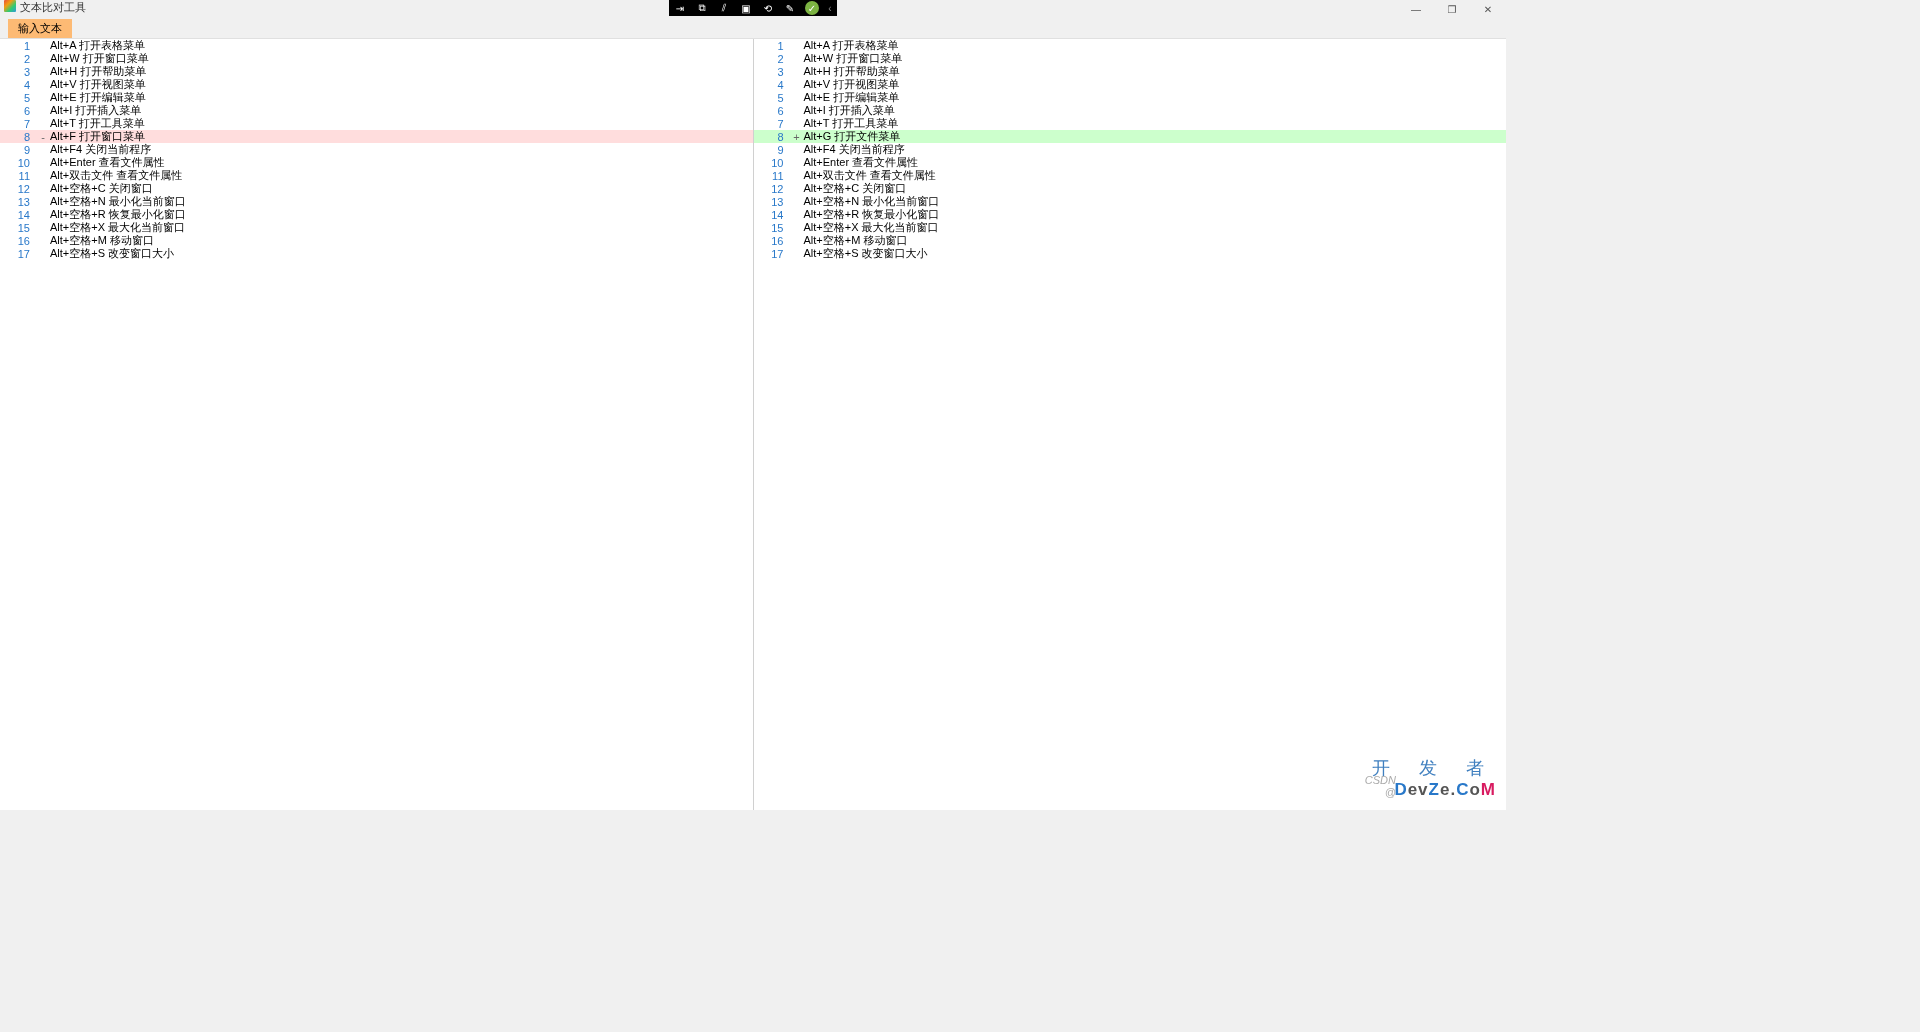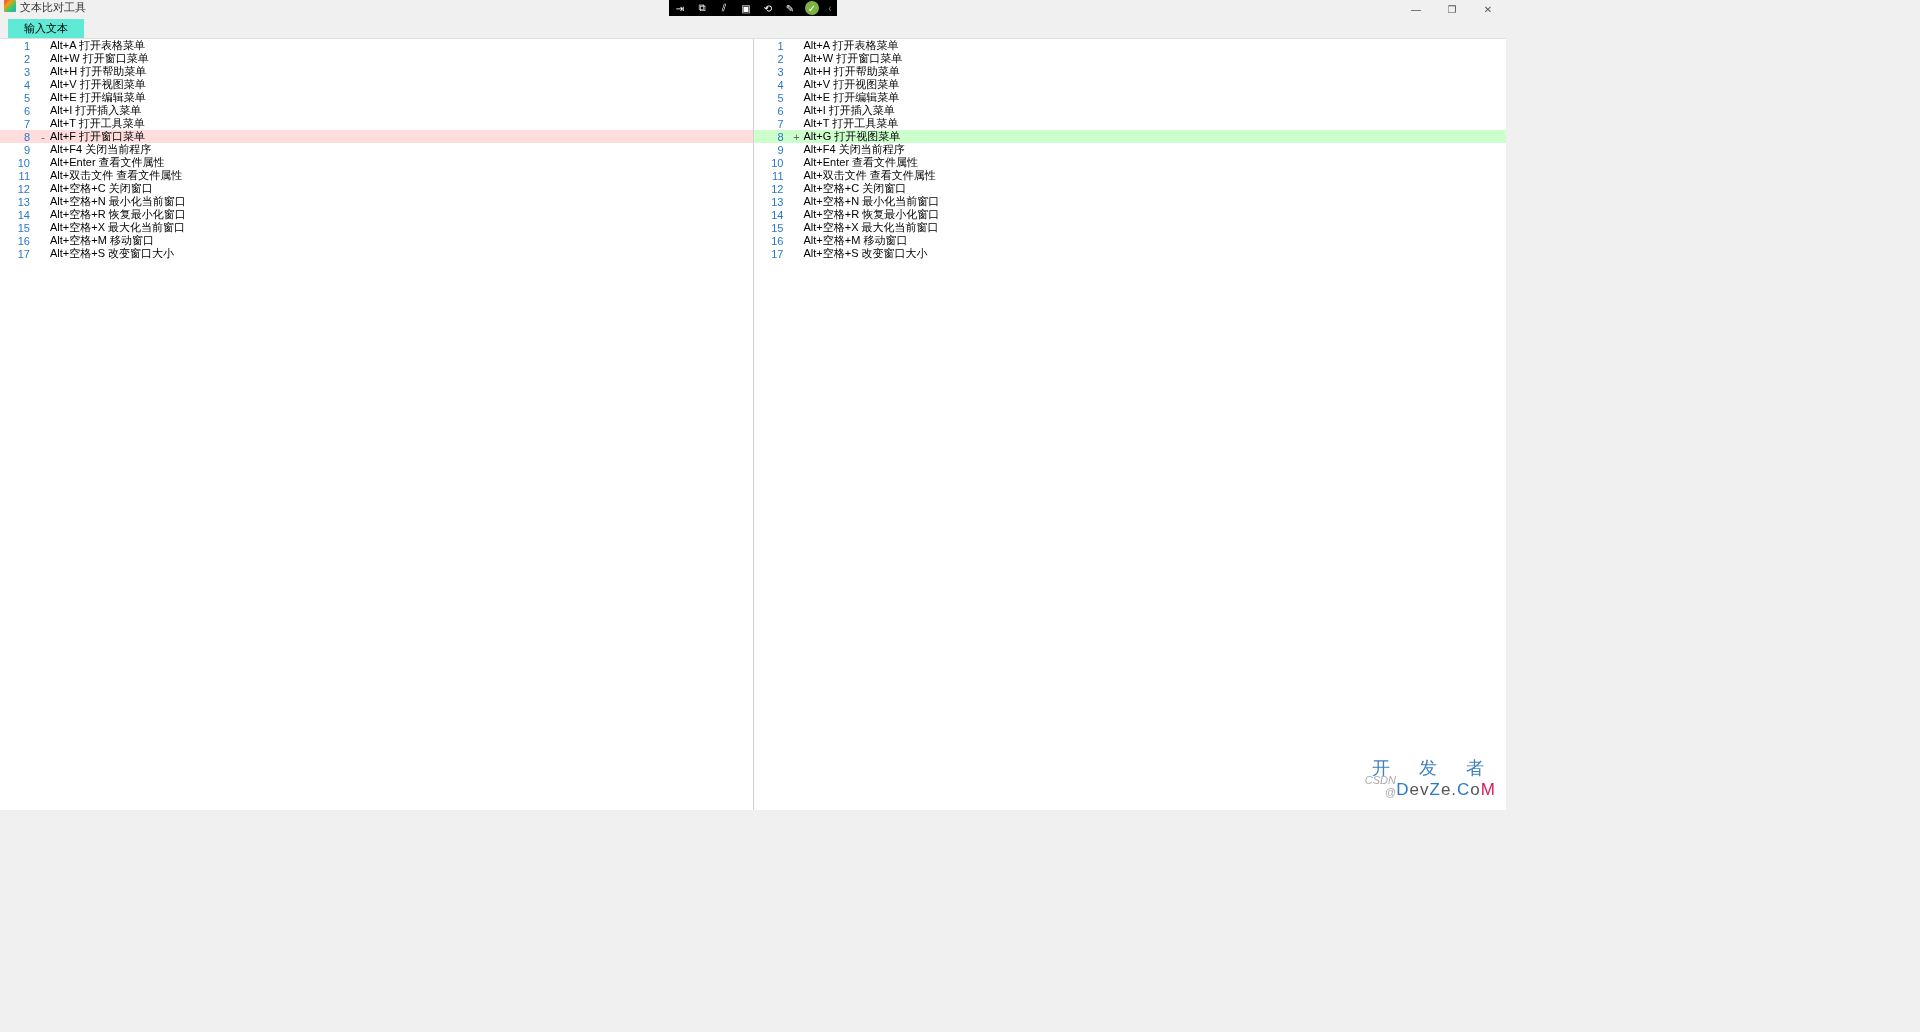--- a/index.html
+++ b/index.html
@@ -55,24 +55,24 @@
       color: #555; font-size: 10px;
       cursor: pointer;
     }
     .toolbar-row {
       height: 20px;
       background: #f0f0f0;
       display: flex; align-items: center;
       padding: 0 8px;
     }
     .input-btn {
-      background: #5eead4;
+      background: #fdba74;
       color: #000;
       border: none;
-      padding: 2px 16px;
+      padding: 2px 10px;
       font-size: 11px;
       cursor: pointer;
     }
     .diff-area {
       display: flex;
       background: #fff;
       height: calc(100% - 38px);
       border-top: 1px solid #e0e0e0;
     }
     .pane {
@@ -121,21 +121,21 @@
       font-weight: 400;
     }
     .wm-csdn {
       color: #aaa;
       font-size: 11px;
       position: absolute;
       right: 100px; bottom: 2px; font-style: italic;
     }
     .wm-bottom {
       font-size: 17px;
-      font-weight: 400;
+      font-weight: 700;
       letter-spacing: 1px;
     }
     .wm-bottom .d { color: #2878c9; }
     .wm-bottom .rest { color: #555; }
     .wm-bottom .m { color: #d81b60; }
   </style>
 </head>
 <body>
 
 <div class="titlebar">
@@ -284,21 +284,21 @@
         <span class="content">Alt+I 打开插入菜单</span>
       </div>
       <div class="line">
         <span class="ln">7</span>
         <span class="marker"></span>
         <span class="content">Alt+T 打开工具菜单</span>
       </div>
       <div class="line added">
         <span class="ln">8</span>
         <span class="marker">+</span>
-        <span class="content">Alt+G 打开视图菜单</span>
+        <span class="content">Alt+G 打开文件菜单</span>
       </div>
       <div class="line">
         <span class="ln">9</span>
         <span class="marker"></span>
         <span class="content">Alt+F4 关闭当前程序</span>
       </div>
       <div class="line">
         <span class="ln">10</span>
         <span class="marker"></span>
         <span class="content">Alt+Enter 查看文件属性</span>

